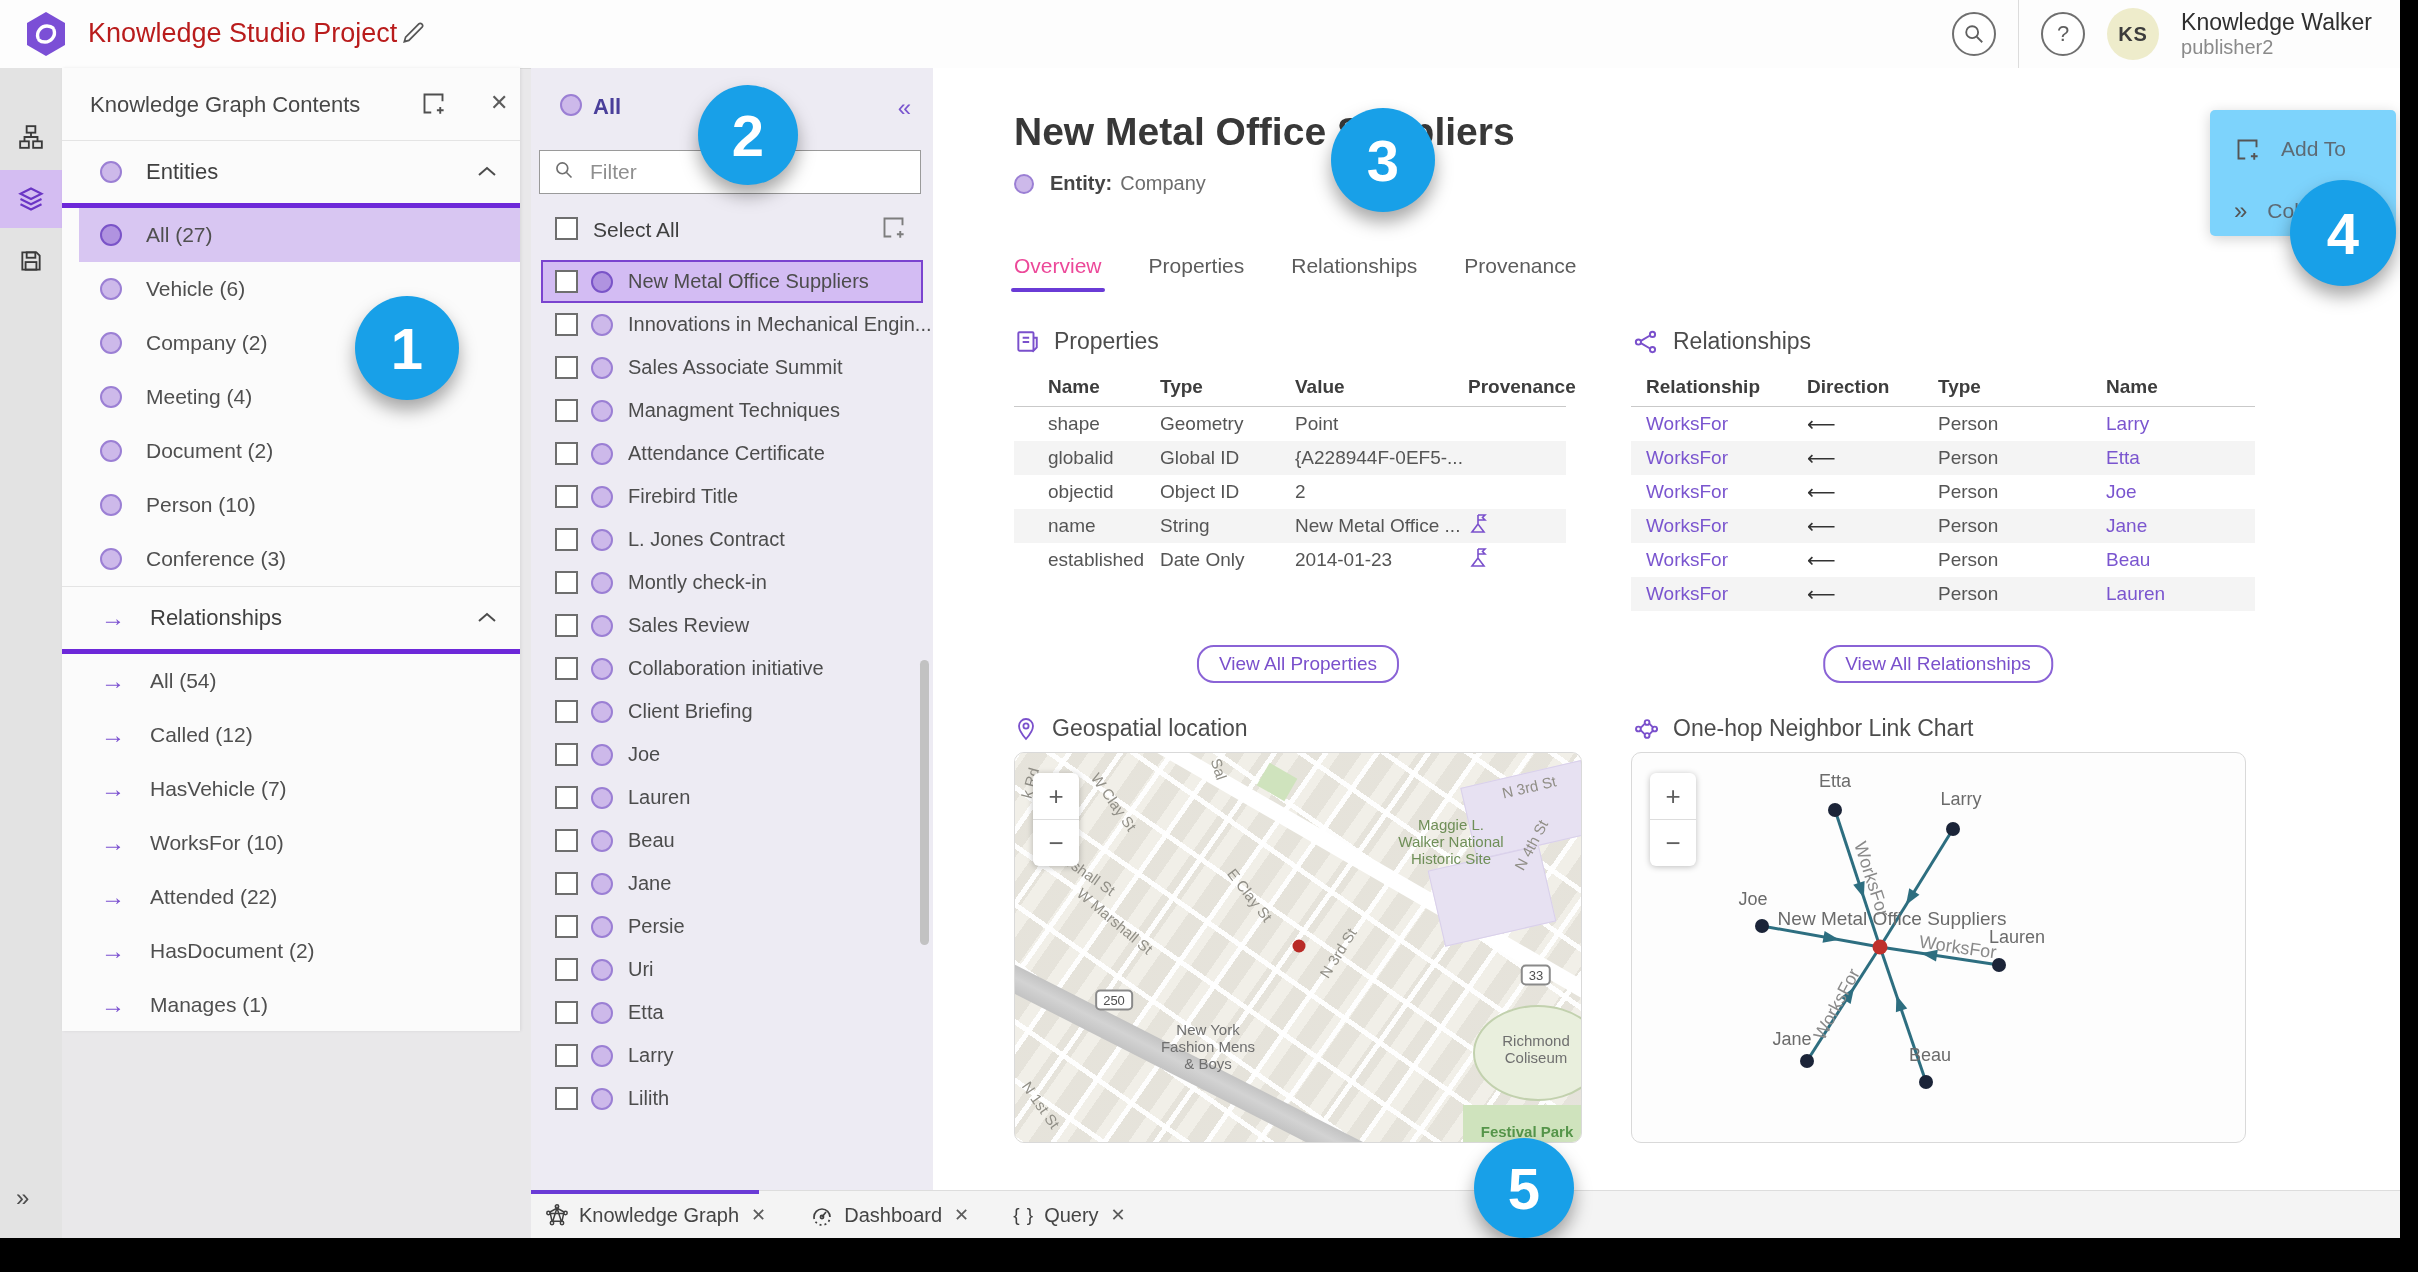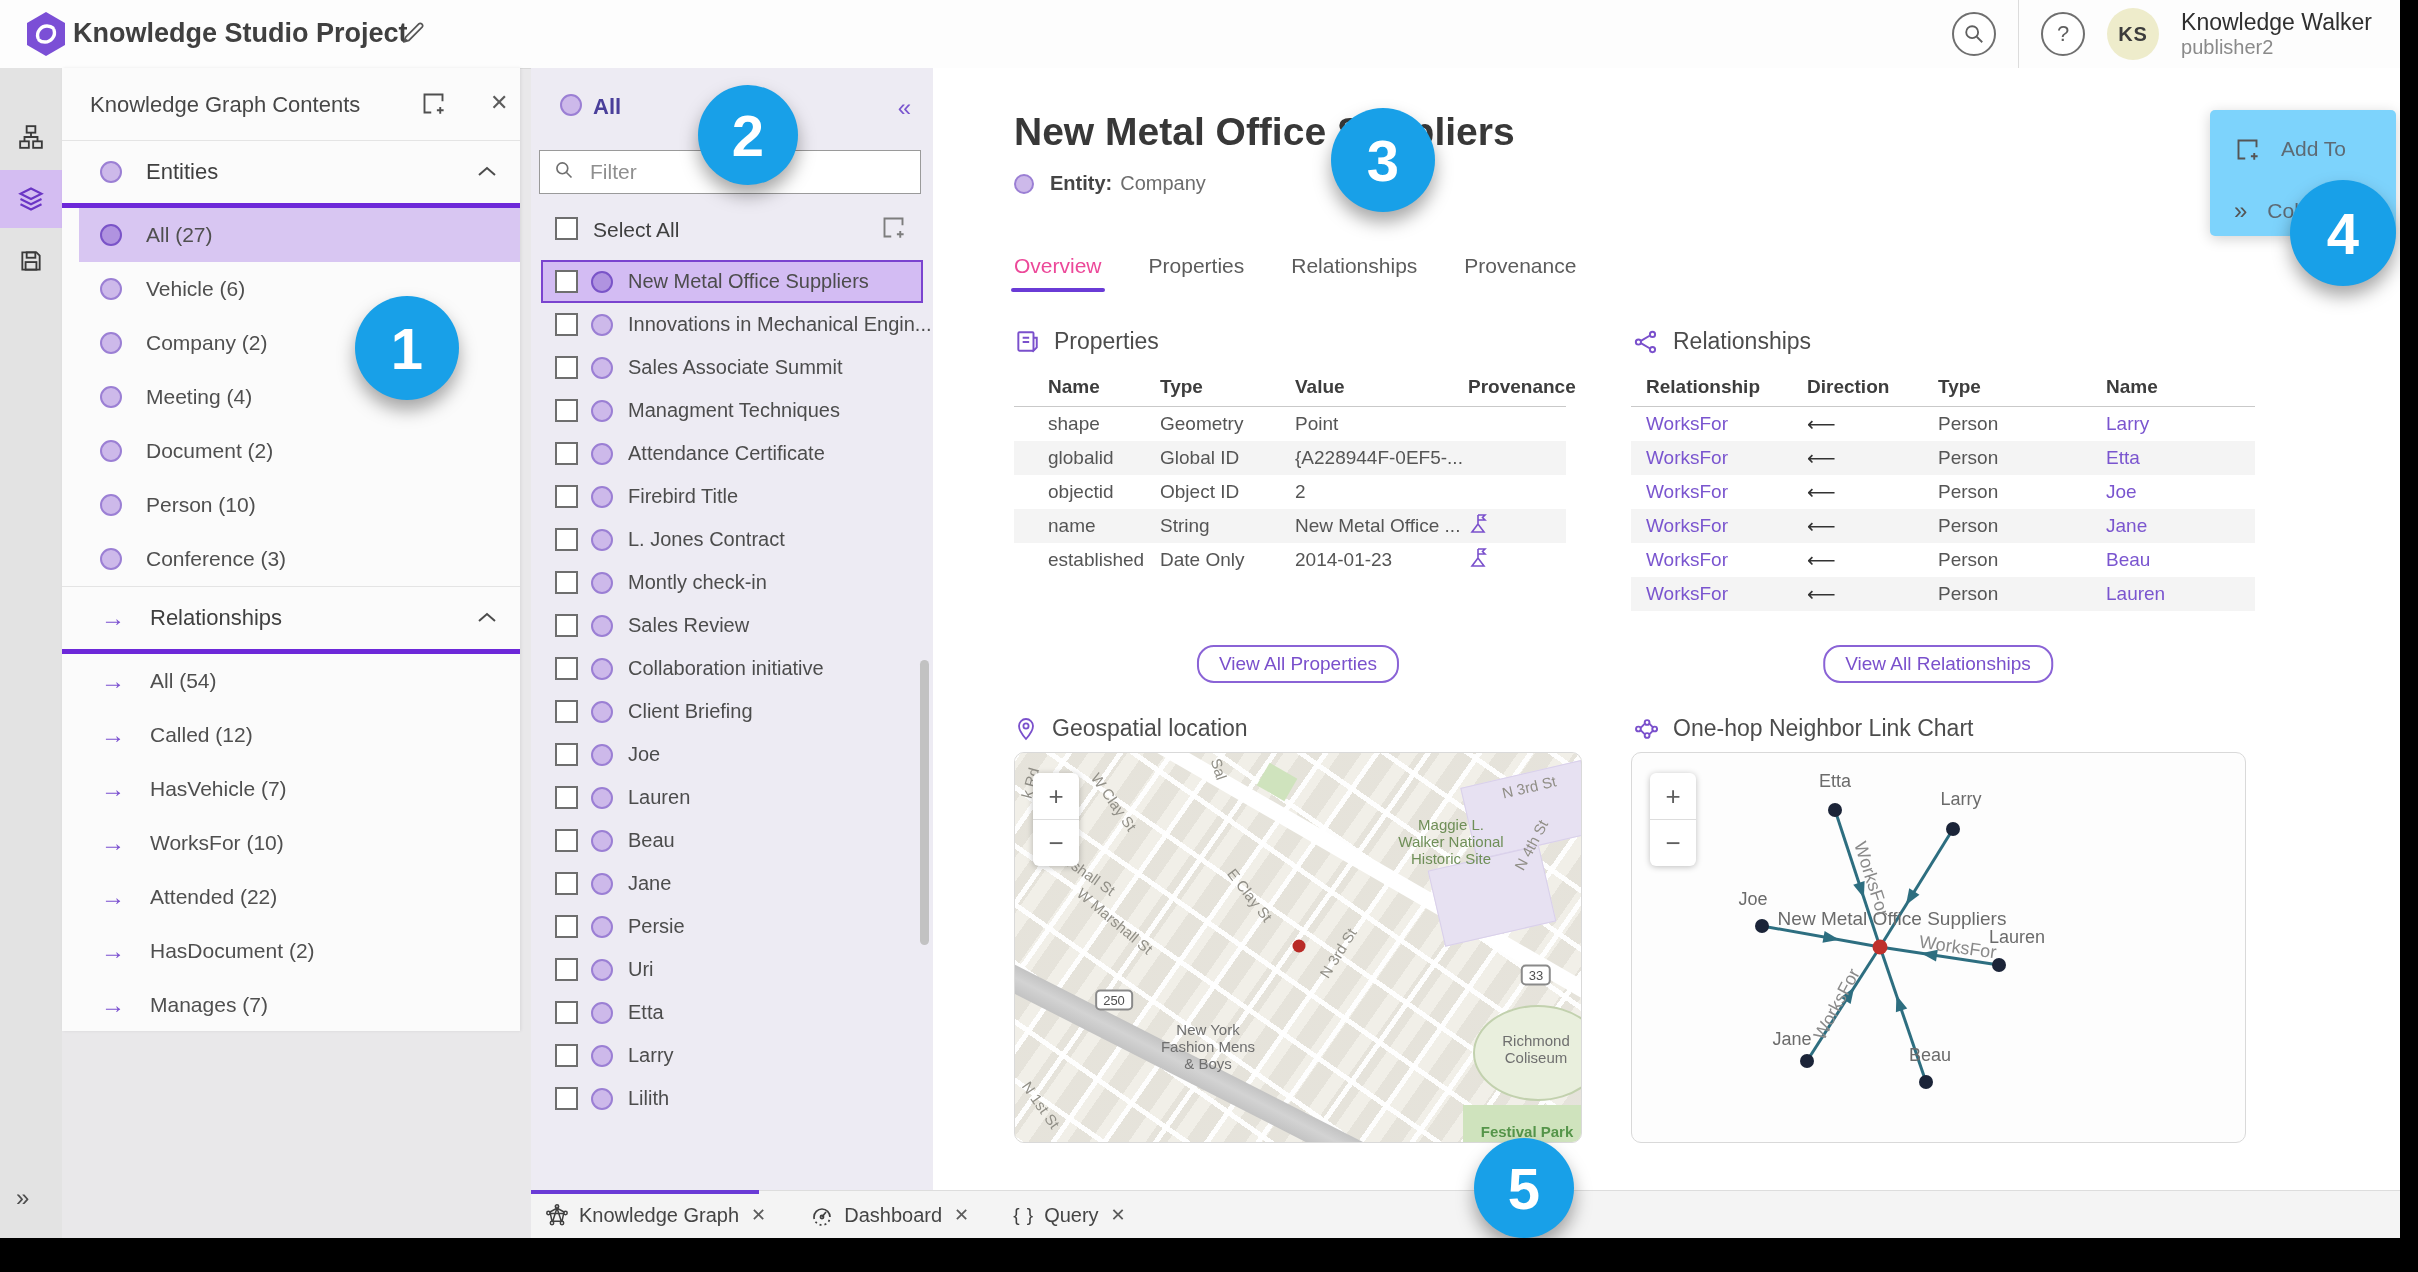--- a/index.html
+++ b/index.html
@@ -1,21 +1,21 @@
 <!DOCTYPE html>
 <html><head>
 <meta charset="utf-8">
 <style>
   html,body{margin:0;padding:0;background:#000;width:2418px;height:1272px;overflow:hidden;
     font-family:"Liberation Sans","DejaVu Sans",sans-serif;-webkit-font-smoothing:antialiased;}
   .app{position:absolute;left:0;top:0;width:2400px;height:1238px;background:#e9e8ea;overflow:hidden;}
   
   .hdr{position:absolute;left:0;top:0;width:2400px;height:68px;background:#fdfdfd;border-bottom:1px solid #d8d8d8;}
   .logo{position:absolute;left:22px;top:10px;width:48px;height:48px;}
-  .hdr-title{position:absolute;left:73px;top:18px;font-size:27px;color:#404040;font-weight:bold;}
+  .hdr-title{position:absolute;left:88px;top:18px;font-size:27px;color:#b91c1c;}
   .pencil{position:absolute;left:400px;top:20px;width:26px;height:26px;color:#555;}
   .hdr-right{position:absolute;right:28px;top:0;height:68px;display:flex;align-items:center;gap:22px;}
   .circle-btn{width:44px;height:44px;border-radius:50%;border:2px solid #6f6f6f;background:#fff;display:flex;align-items:center;justify-content:center;color:#5f5f5f;font-size:22px;box-sizing:border-box;}
   .hdr-sep{width:1px;height:68px;background:#dcdcdc;}
   .avatar{width:52px;height:52px;border-radius:50%;background:#eeeccb;display:flex;align-items:center;justify-content:center;font-size:20px;font-weight:bold;color:#3c3c3c;letter-spacing:1px;}
   .user-block{line-height:1.12;}
   .user-name{font-size:23px;color:#2f2f2f;}
   .user-role{font-size:20px;color:#8a8a8a;}
   
   .rail{position:absolute;left:0;top:68px;width:62px;height:1170px;background:#e3e3e3;}
@@ -258,21 +258,21 @@
           <div class="tree-row">
             <span class="glyph rarrow">→</span>
             <span class="lbl">Attended (22)</span>
           </div>
           <div class="tree-row">
             <span class="glyph rarrow">→</span>
             <span class="lbl">HasDocument (2)</span>
           </div>
           <div class="tree-row">
             <span class="glyph rarrow">→</span>
-            <span class="lbl">Manages (7)</span>
+            <span class="lbl">Manages (1)</span>
           </div>
         </div>
     </div>
   </div>
 
   <div class="listpanel">
     <div class="scope-row">
       <span class="ecirc"></span>
       <span class="scope-lbl">All</span>
       <span class="collapse-ic">«</span>

